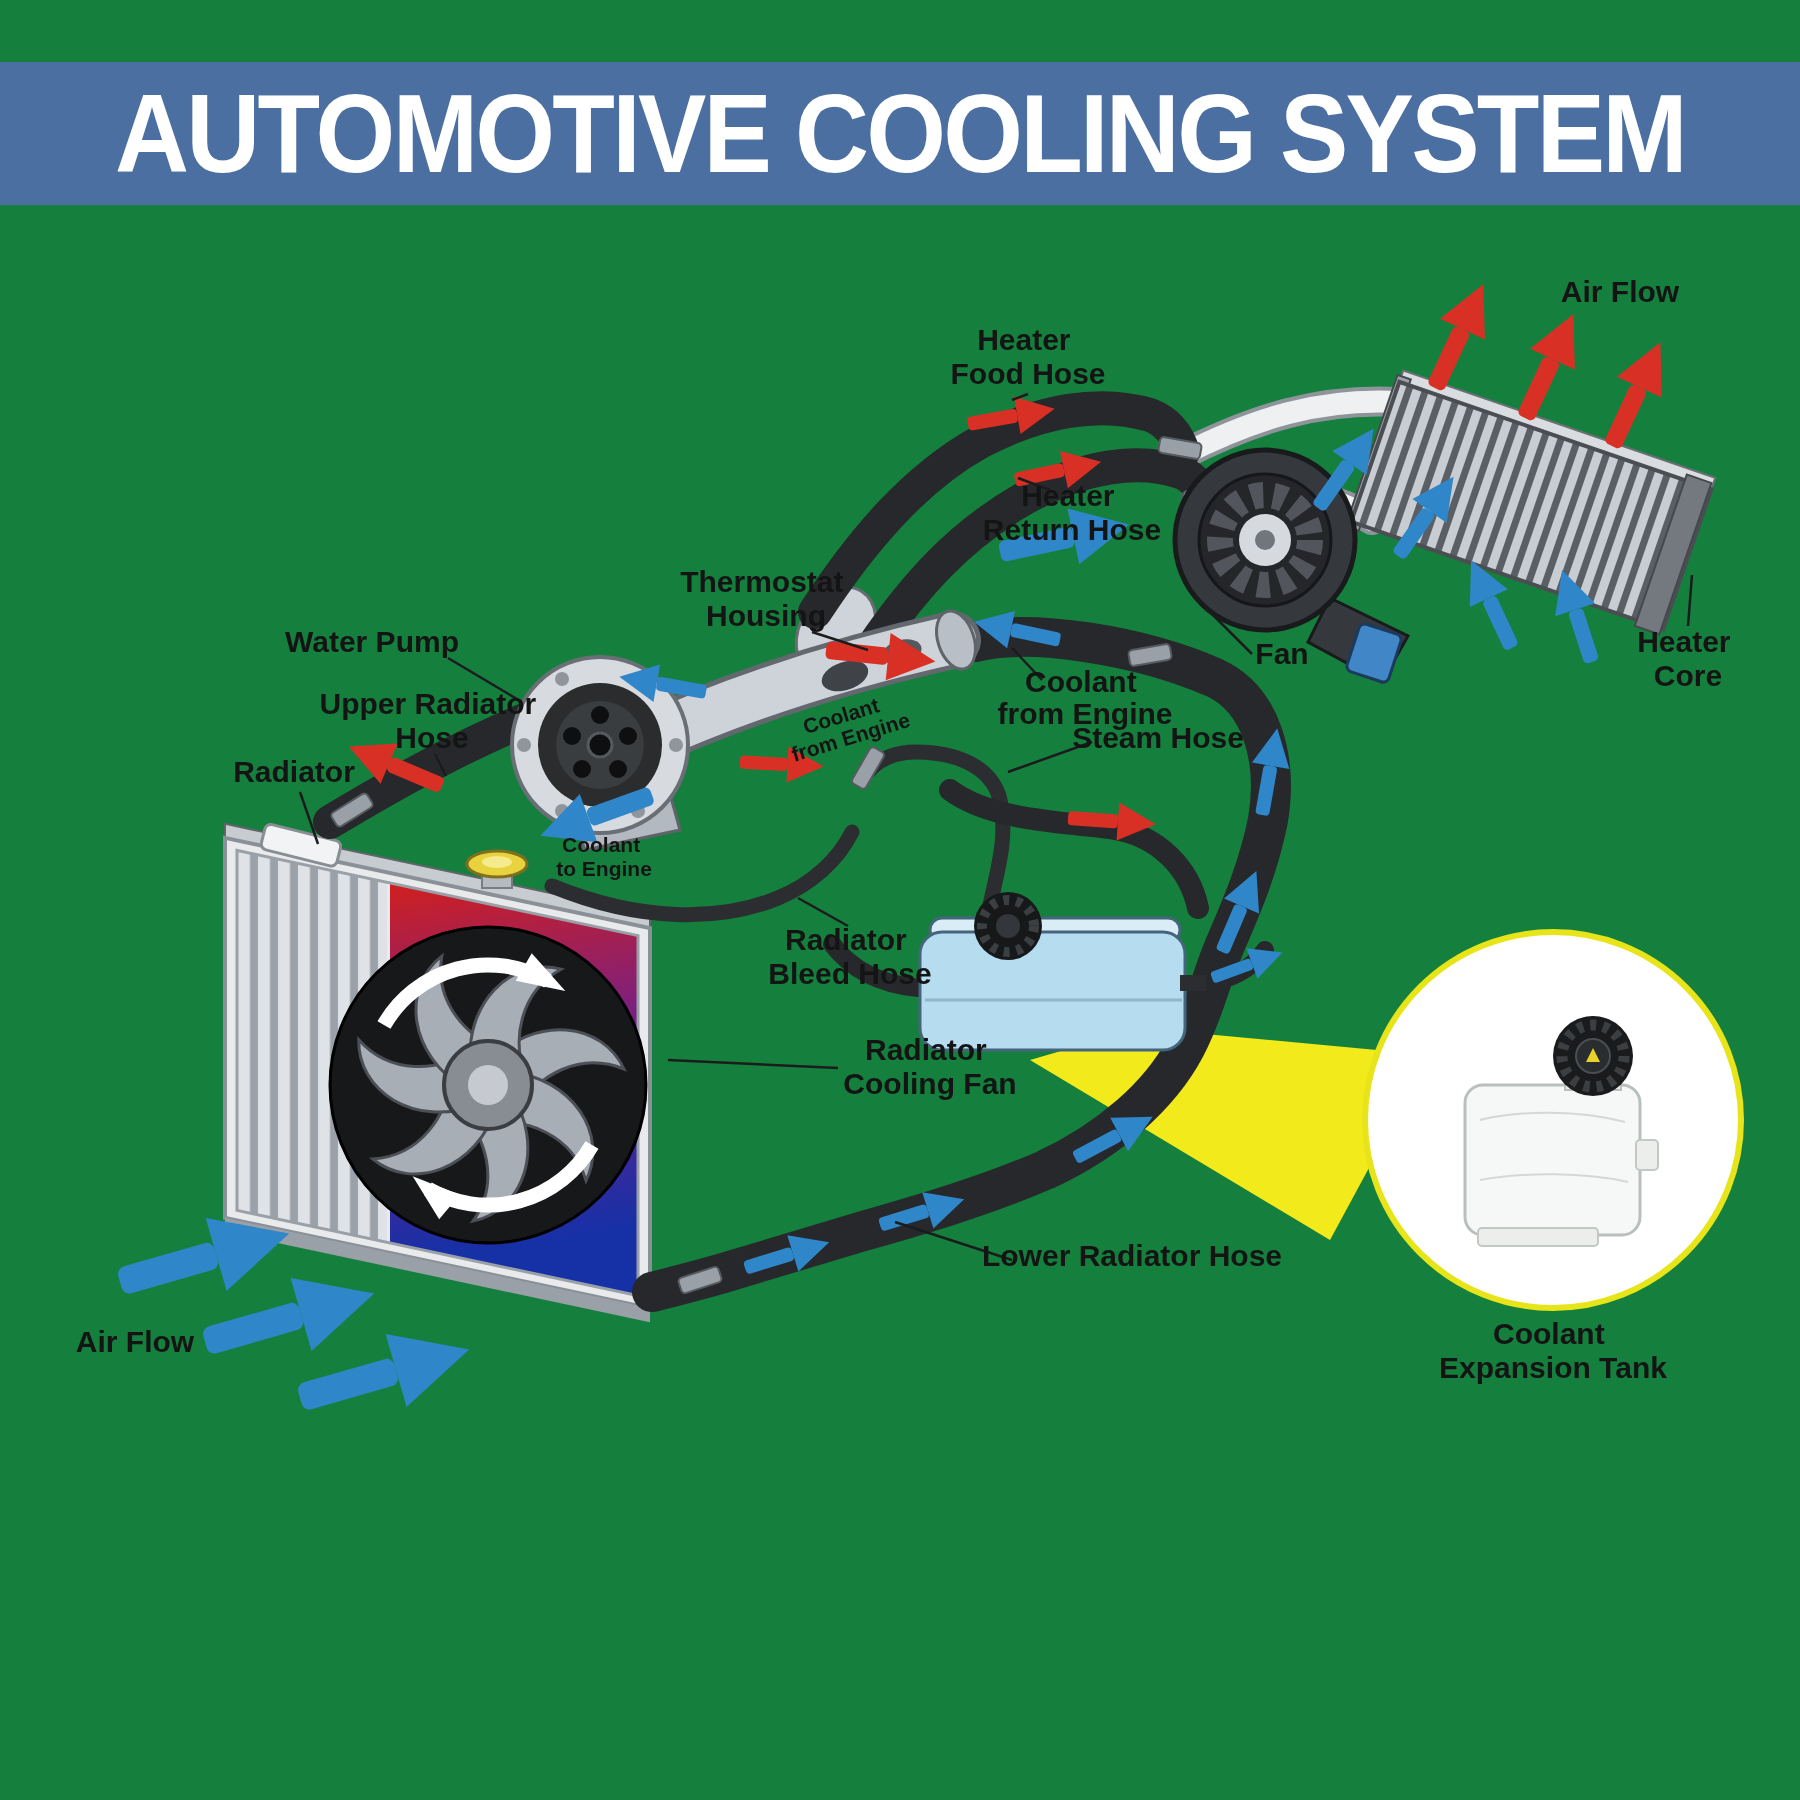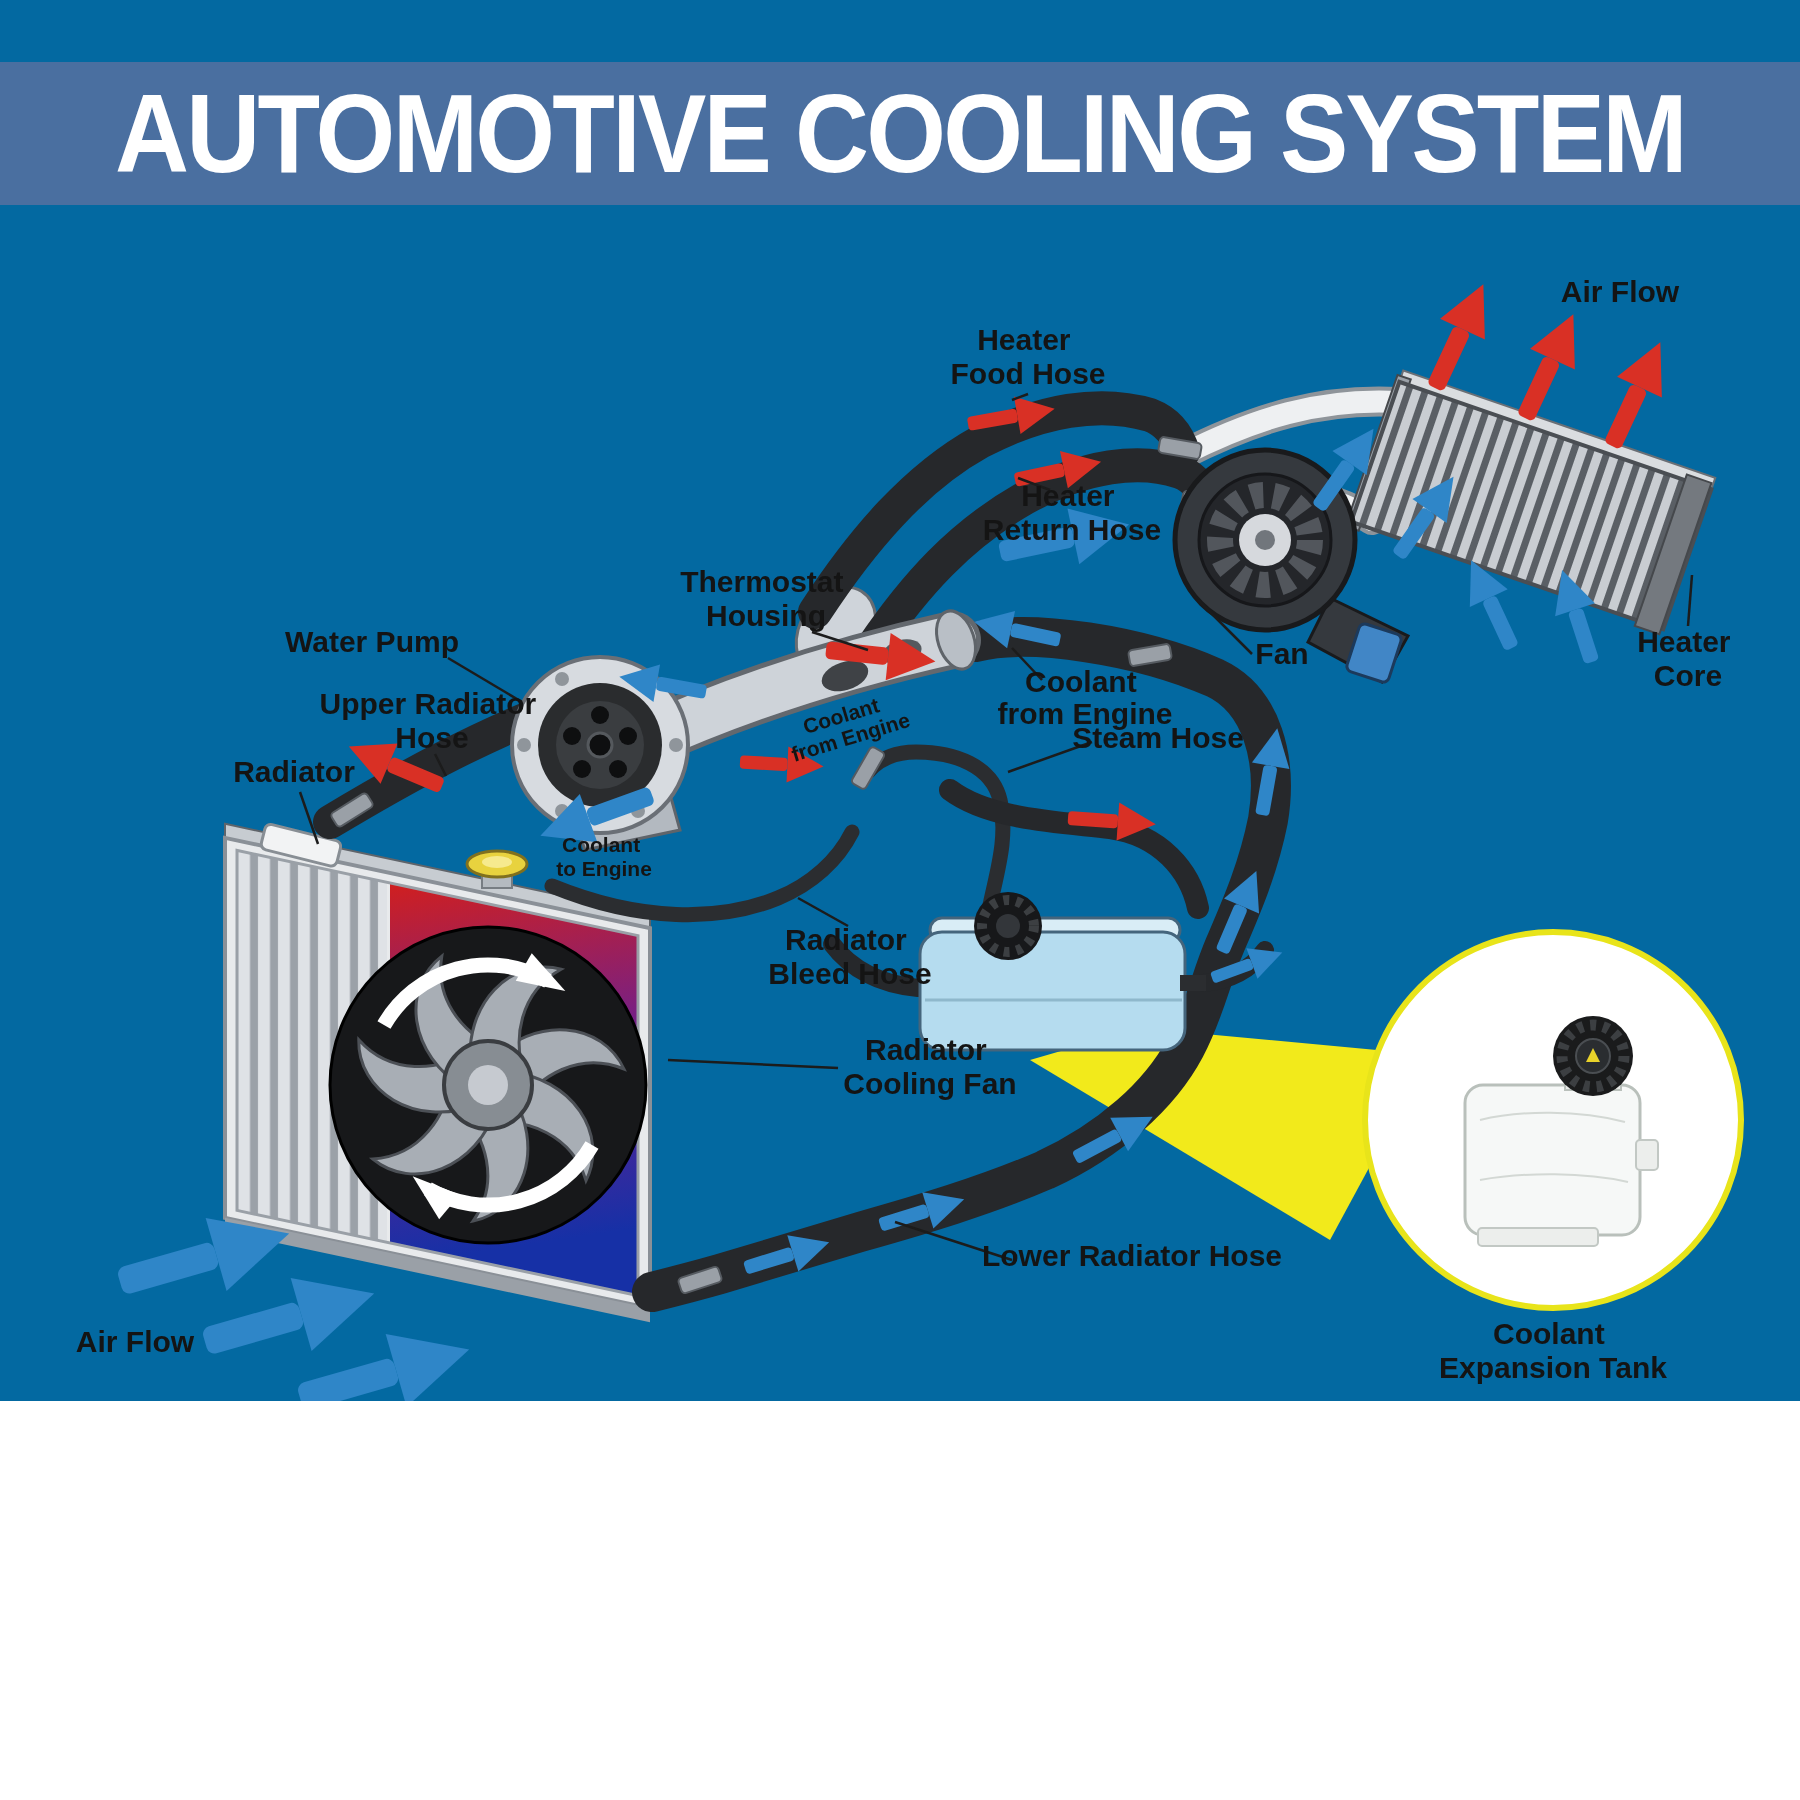--- a/index.html
+++ b/index.html
@@ -1,16 +1,16 @@
 <!DOCTYPE html>
 <html><head>
 <meta charset="utf-8">
 <style>
   html,body{margin:0;padding:0;background:#ffffff;}
-  .page{width:1800px;height:1401px;position:relative;background:#0369a1;overflow:hidden;}
+  .page{width:1800px;height:1800px;position:relative;background:#15803d;overflow:hidden;}
   svg{display:block;}
   .lbl{font-family:"Liberation Sans",sans-serif;font-weight:700;font-size:30px;fill:#141414;}
   .lbl-sm{font-family:"Liberation Sans",sans-serif;font-weight:700;font-size:21px;fill:#141414;}
   .title{font-family:"Liberation Sans",sans-serif;font-weight:800;font-size:112px;fill:#ffffff;letter-spacing:-3px;}
   .leader{stroke:#1c1c1c;stroke-width:2.5;}
   .hose{fill:none;stroke:#26282b;stroke-linecap:round;}
   .thin{fill:none;stroke:#2b2d30;stroke-linecap:round;}
 </style>
 </head>
 <body>

